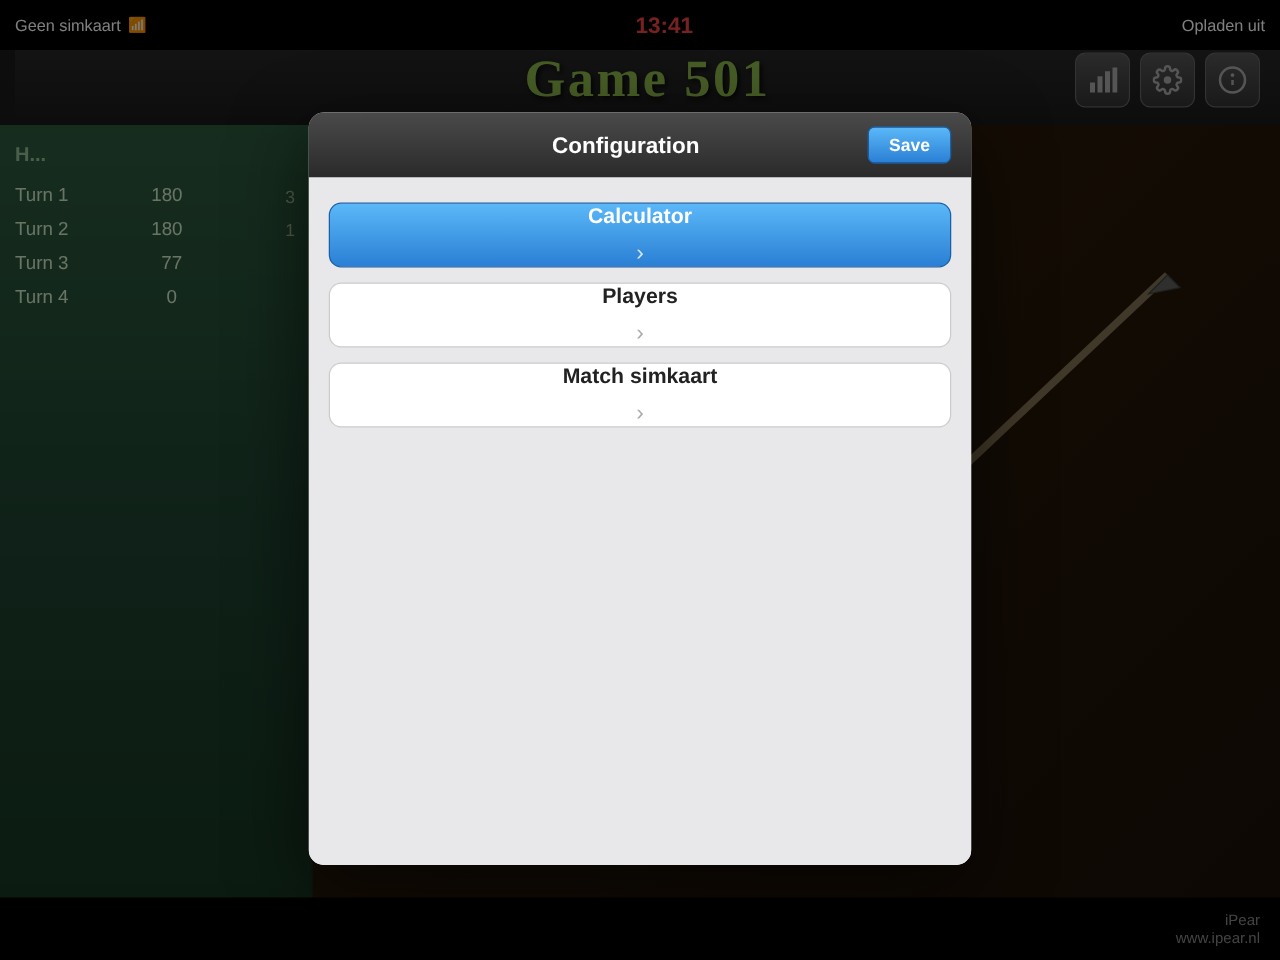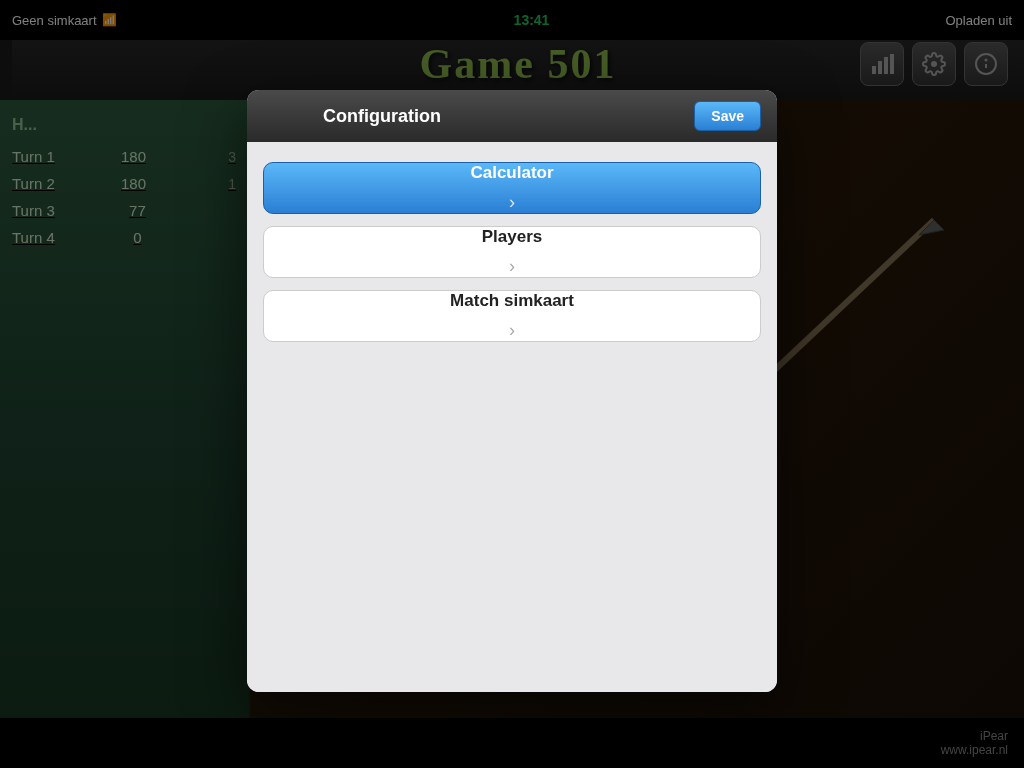--- a/index.html
+++ b/index.html
@@ -28,22 +28,22 @@
     }
     .status-left, .status-right {
       display: flex;
       align-items: center;
       gap: 6px;
       color: #fff;
       font-size: 13px;
       font-weight: 500;
     }
     .status-center {
-      color: #22c55e;
-      font-size: 14px;
+      color: #ef4444;
+      font-size: 18px;
       font-weight: 600;
     }
     .wifi-icon {
       font-size: 12px;
     }
 
     
     #app-header {
       position: absolute;
       top: 28px; left: 12px; right: 0;
@@ -107,21 +107,20 @@
       font-weight: 600;
       margin-bottom: 12px;
       opacity: 0.9;
     }
     .turn-row {
       display: flex;
       justify-content: space-between;
       align-items: center;
       margin-bottom: 6px;
       padding: 2px 0;
-      text-decoration: underline;
     }
     .turn-label {
       color: #d0e8c8;
       font-size: 15px;
       font-weight: 500;
     }
     .turn-score {
       color: #d0e8c8;
       font-size: 15px;
       font-weight: 500;
@@ -207,20 +206,21 @@
       display: flex;
       align-items: center;
       justify-content: space-between;
       padding: 0 16px;
     }
     #modal-title {
       color: #fff;
       font-size: 18px;
       font-weight: 600;
       flex: 1;
+      text-align: center;
     }
     #save-button {
       background: linear-gradient(to bottom, #5bb8f8, #2a7fd4);
       border: 1px solid #1a5fa8;
       border-radius: 6px;
       color: #fff;
       font-size: 14px;
       font-weight: 600;
       padding: 6px 16px;
       cursor: pointer;

